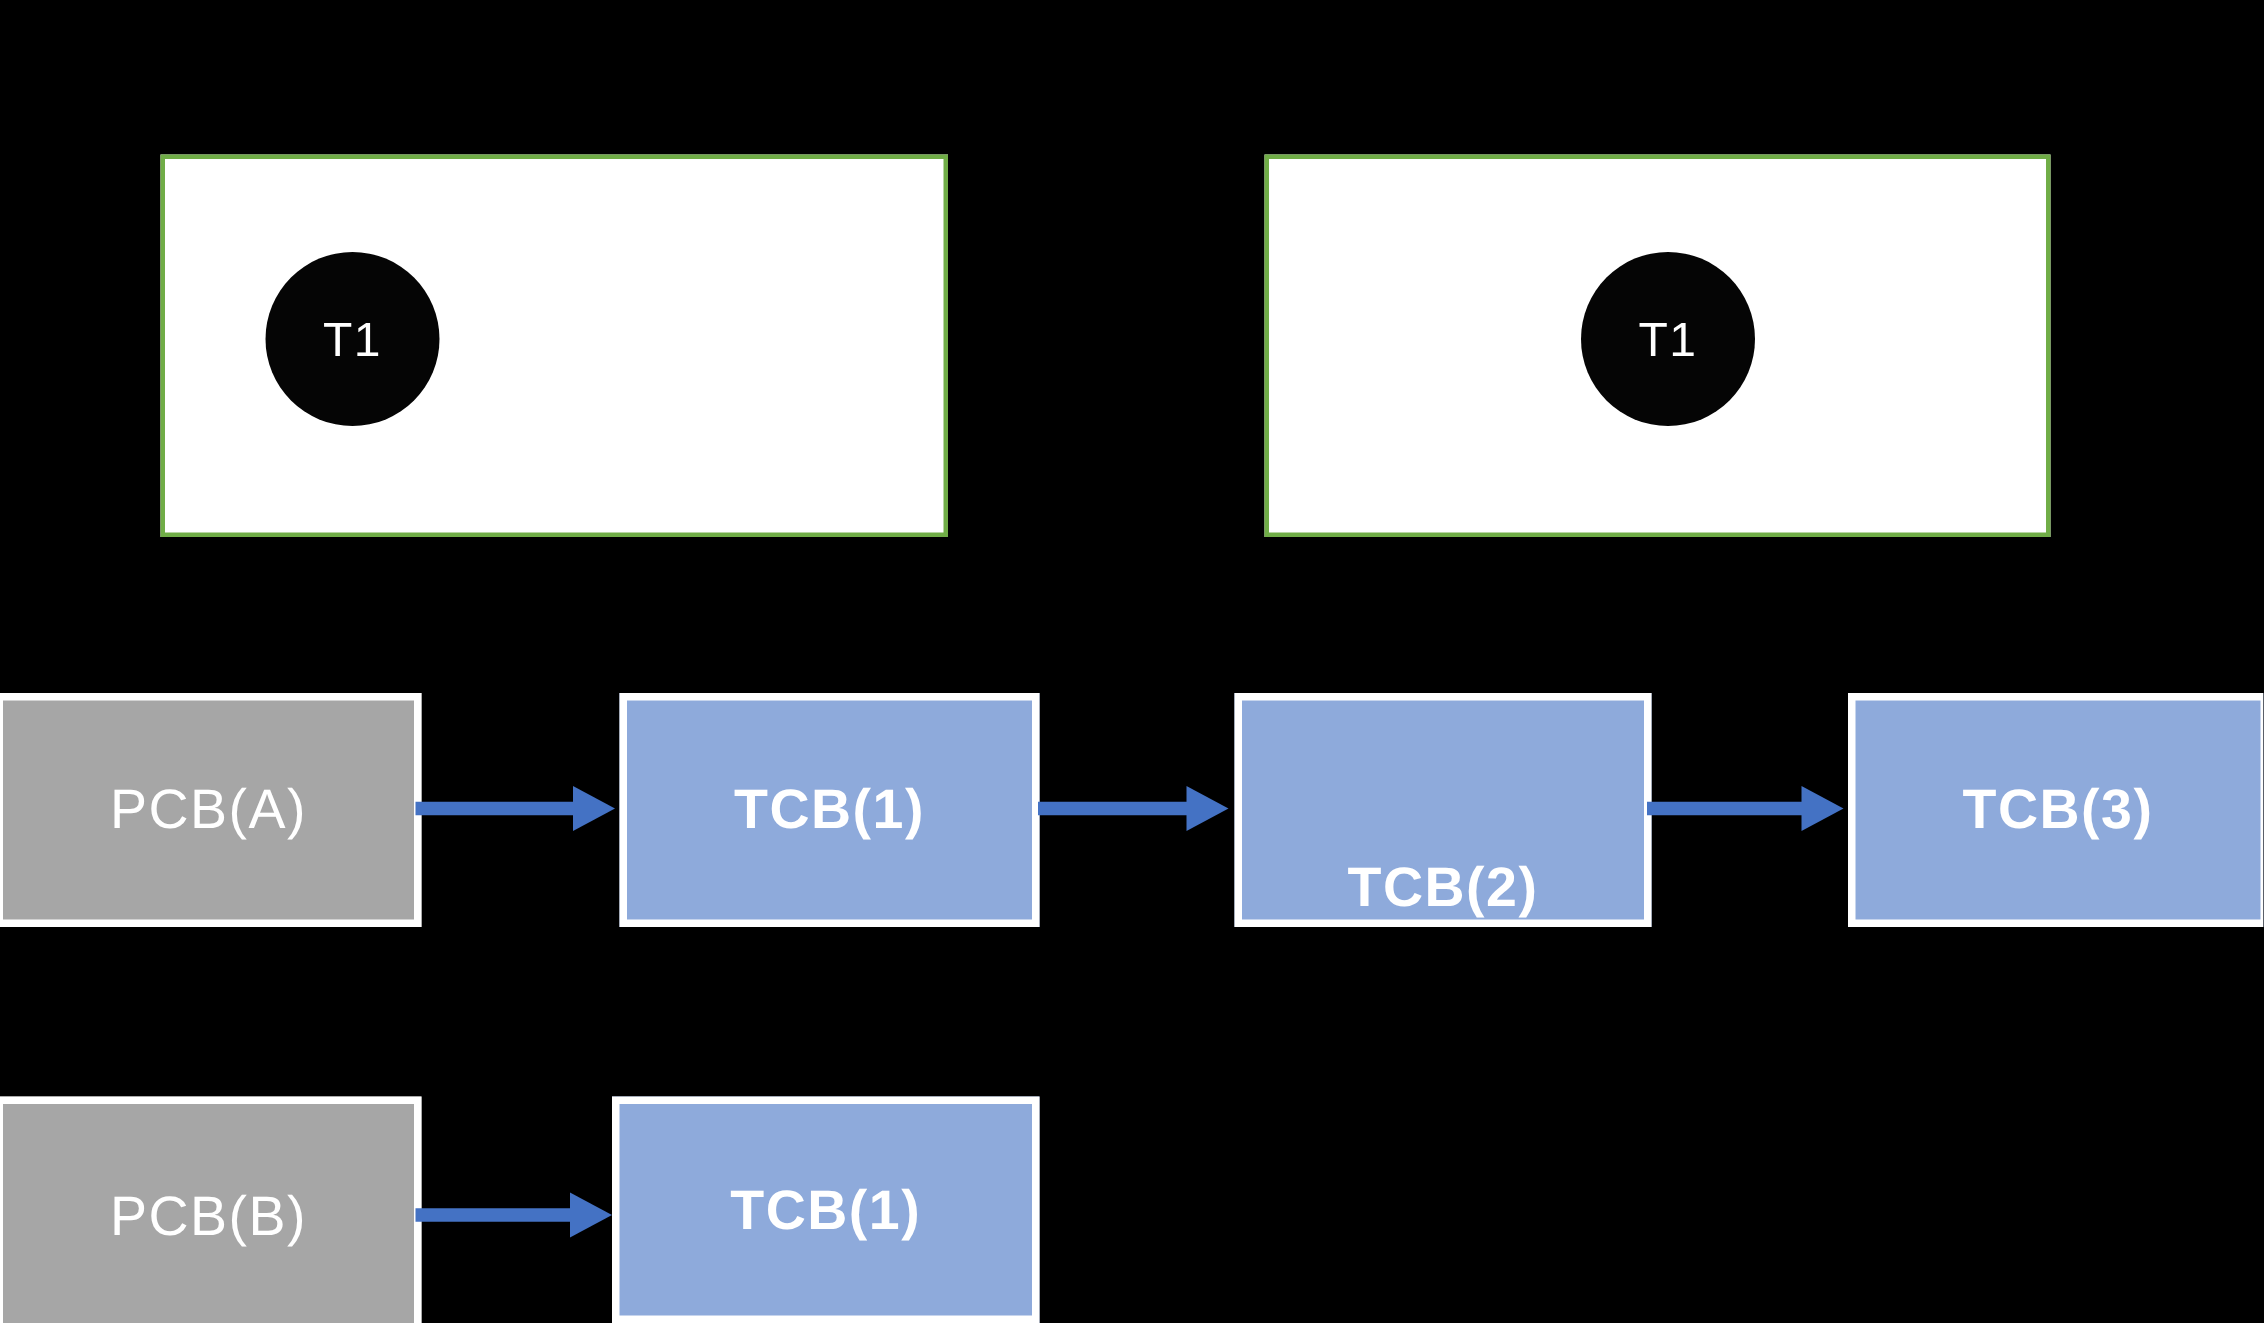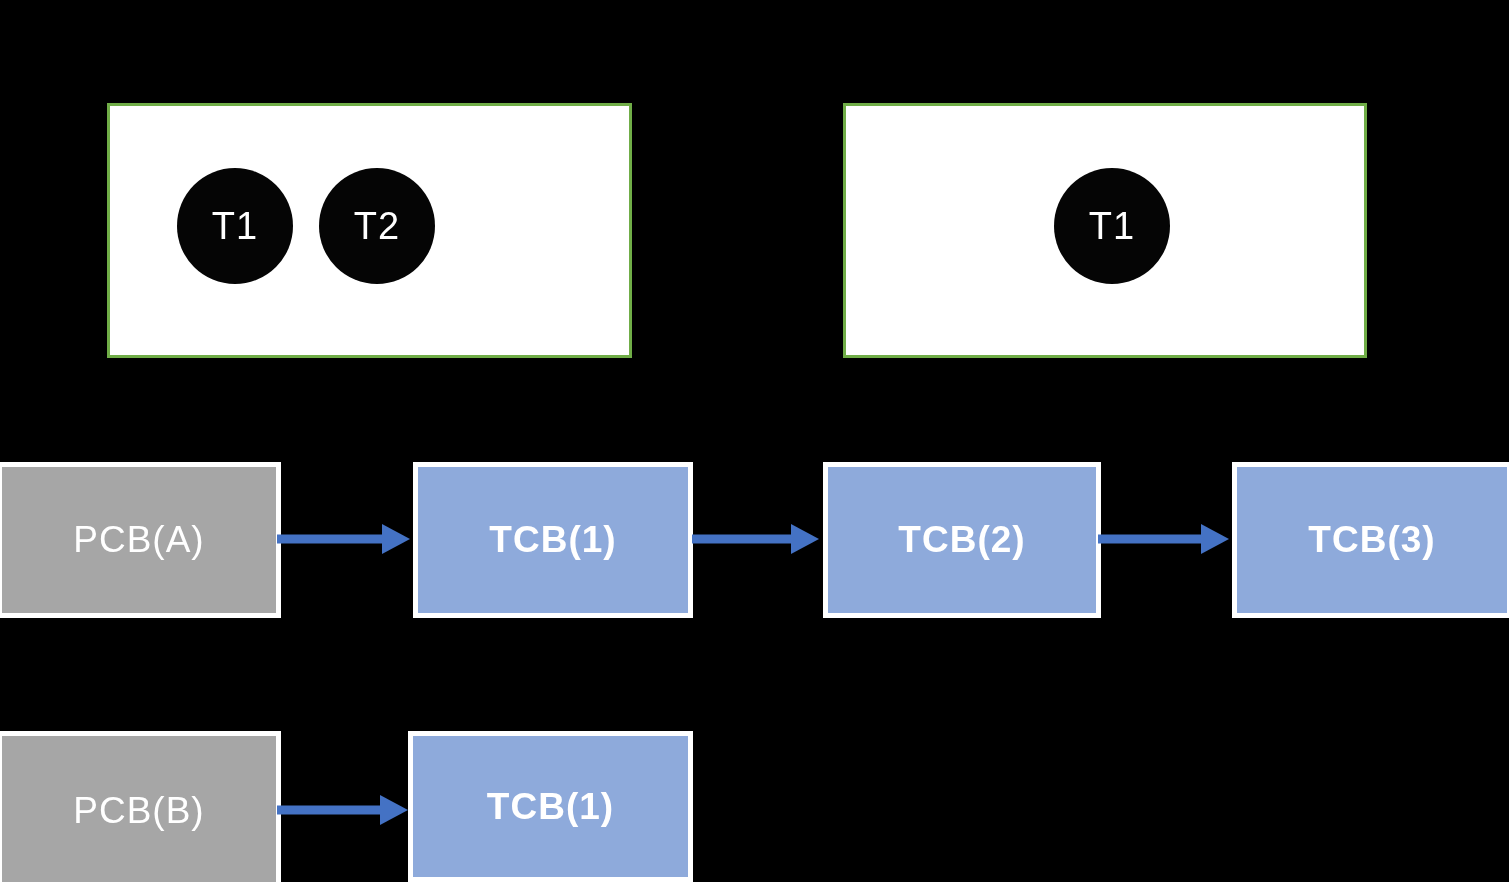--- a/index.html
+++ b/index.html
@@ -17,37 +17,37 @@
   .panel{
     position:absolute;background:var(--panel-fill);
     border:3px solid var(--panel-border);
   }
   .panel-a{left:107px;top:103px;width:525px;height:255px;}
   .panel-b{left:843px;top:103px;width:524px;height:255px;}
   .thread{
     position:absolute;width:116px;height:116px;border-radius:50%;
     background:var(--thread-fill);color:var(--text);
     display:flex;align-items:center;justify-content:center;
-    font-size:38px;font-weight:300;letter-spacing:1px;
+    font-size:32px;font-weight:300;letter-spacing:1px;
   }
   .panel-a .t1{left:67px;top:62px;}
   .panel-a .t2{left:209px;top:62px;}
   .panel-a .t3{left:349px;top:62px;}
   .panel-b .t1{left:208px;top:62px;}
   
   .node{
     position:absolute;border:5px solid #FFFFFF;color:var(--text);
     display:flex;align-items:center;justify-content:center;
     font-size:37px;font-weight:300;letter-spacing:1px;
   }
   .pcb{background:var(--pcb-fill);}
   .tcb{background:var(--tcb-fill);font-weight:bold;}
   .pcb-a {left:-3px;  top:462px;width:284px;height:156px;}
   .tcb-a1{left:413px; top:462px;width:280px;height:156px;}
-  .tcb-a2{left:823px; top:462px;width:278px;height:156px;}
+  .tcb-a2{left:823px; top:462px;width:278px;height:156px;align-items:flex-end;}
   .tcb-a3{left:1232px;top:462px;width:280px;height:156px;}
   .pcb-b {left:-3px;  top:731px;width:284px;height:160px;}
   .tcb-b1{left:408px; top:731px;width:285px;height:151px;}
   
   .arrow{position:absolute;height:30px;}
   .arrow .shaft{
     position:absolute;left:0;top:50%;transform:translateY(-50%);
     height:9px;width:calc(100% - 27px);background:var(--arrow);
   }
   .arrow .head{
@@ -62,23 +62,20 @@
   .arrow-b1{left:277px;top:795px;width:131px;}
 </style>
 </head>
 <body>
 
 <div class="stage">
 
   <div class="panel panel-a">
     <div class="thread t1">
       <span>T1</span>
-    </div>
-    <div class="thread t2">
-      <span>T2</span>
     </div>
   </div>
 
   <div class="panel panel-b">
     <div class="thread t1">
       <span>T1</span>
     </div>
   </div>
 
   <div class="node pcb pcb-a">

